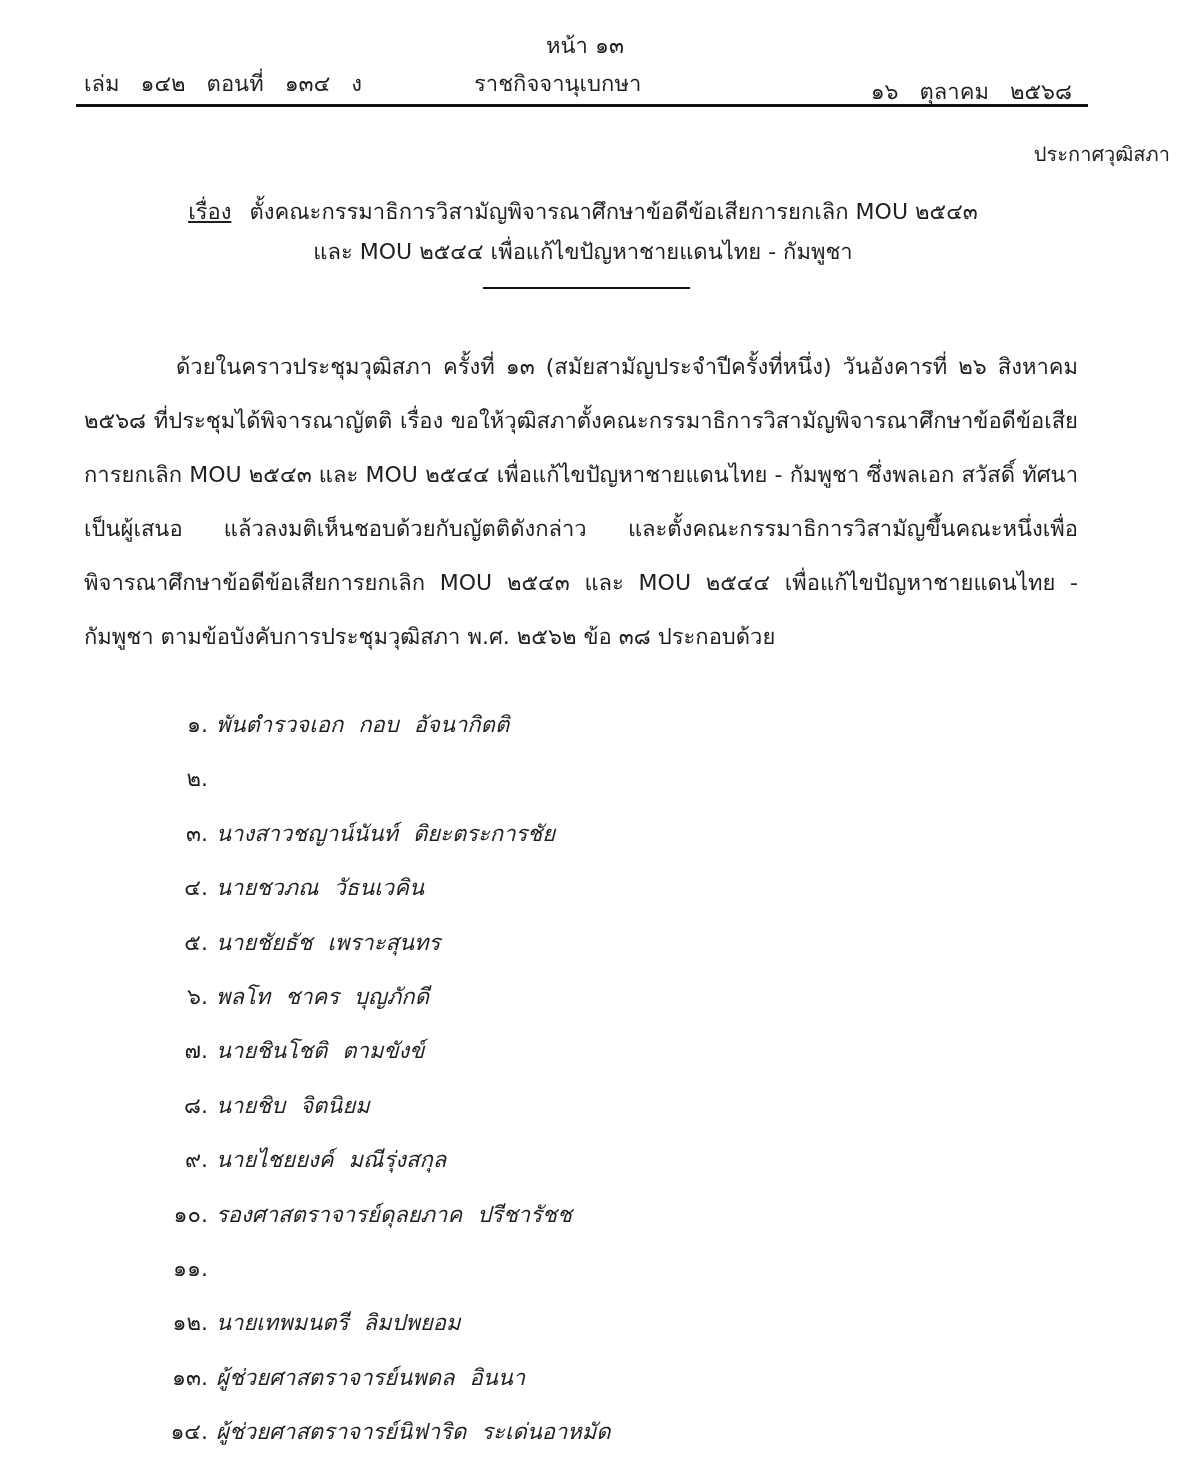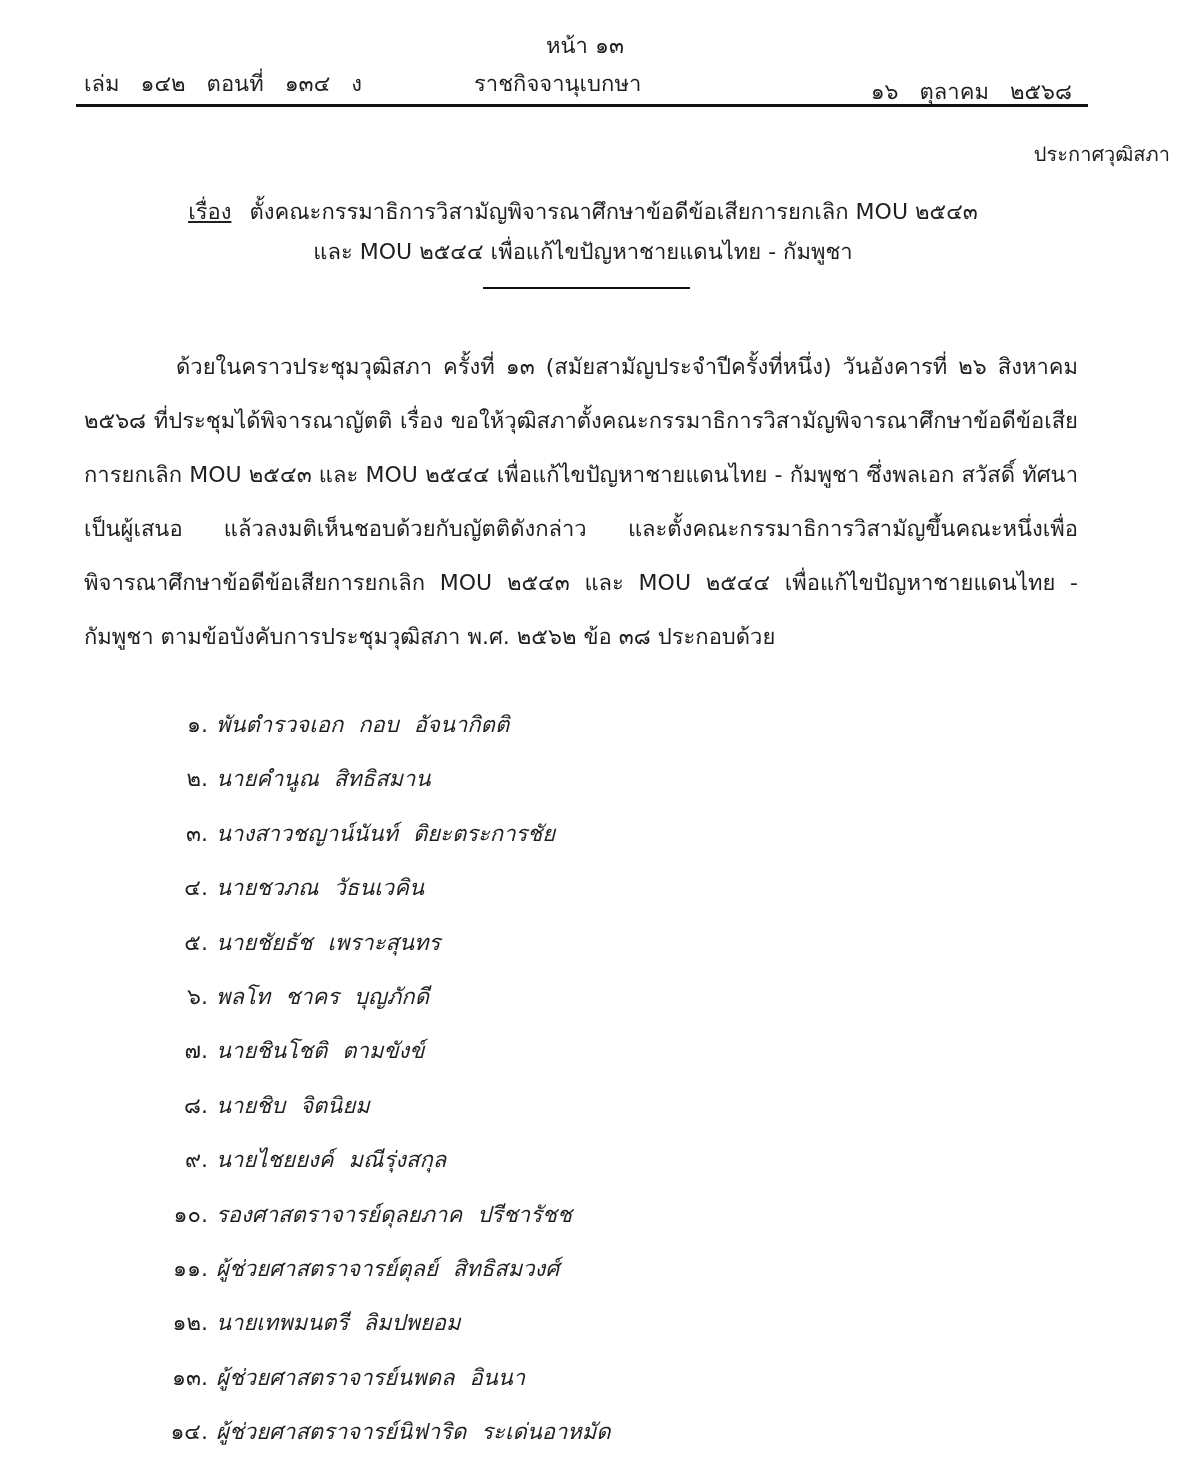--- a/index.html
+++ b/index.html
@@ -78,21 +78,20 @@
 
 <div class="body-text">ด้วยในคราวประชุมวุฒิสภา ครั้งที่ ๑๓ (สมัยสามัญประจำปีครั้งที่หนึ่ง) วันอังคารที่ ๒๖ สิงหาคม ๒๕๖๘ ที่ประชุมได้พิจารณาญัตติ เรื่อง ขอให้วุฒิสภาตั้งคณะกรรมาธิการวิสามัญพิจารณาศึกษาข้อดีข้อเสียการยกเลิก MOU ๒๕๔๓ และ MOU ๒๕๔๔ เพื่อแก้ไขปัญหาชายแดนไทย - กัมพูชา ซึ่งพลเอก สวัสดิ์ ทัศนา เป็นผู้เสนอ แล้วลงมติเห็นชอบด้วยกับญัตติดังกล่าว และตั้งคณะกรรมาธิการวิสามัญขึ้นคณะหนึ่งเพื่อพิจารณาศึกษาข้อดีข้อเสียการยกเลิก MOU ๒๕๔๓ และ MOU ๒๕๔๔ เพื่อแก้ไขปัญหาชายแดนไทย - กัมพูชา ตามข้อบังคับการประชุมวุฒิสภา พ.ศ. ๒๕๖๒ ข้อ ๓๘ ประกอบด้วย</div>
 
 <ul class="members">
   <li class="member">
       <span class="num">๑.</span>
       <span class="name">พันตำรวจเอก กอบ อัจนากิตติ</span>
     </li>
   <li class="member">
       <span class="num">๒.</span>
-      <span class="name">นายคำนูณ สิทธิสมาน</span>
     </li>
   <li class="member">
       <span class="num">๓.</span>
       <span class="name">นางสาวชญาน์นันท์ ติยะตระการชัย</span>
     </li>
   <li class="member">
       <span class="num">๔.</span>
       <span class="name">นายชวภณ วัธนเวคิน</span>
     </li>
   <li class="member">
@@ -114,21 +113,20 @@
   <li class="member">
       <span class="num">๙.</span>
       <span class="name">นายไชยยงค์ มณีรุ่งสกุล</span>
     </li>
   <li class="member">
       <span class="num">๑๐.</span>
       <span class="name">รองศาสตราจารย์ดุลยภาค ปรีชารัชช</span>
     </li>
   <li class="member">
       <span class="num">๑๑.</span>
-      <span class="name">ผู้ช่วยศาสตราจารย์ตุลย์ สิทธิสมวงศ์</span>
     </li>
   <li class="member">
       <span class="num">๑๒.</span>
       <span class="name">นายเทพมนตรี ลิมปพยอม</span>
     </li>
   <li class="member">
       <span class="num">๑๓.</span>
       <span class="name">ผู้ช่วยศาสตราจารย์นพดล อินนา</span>
     </li>
   <li class="member">

